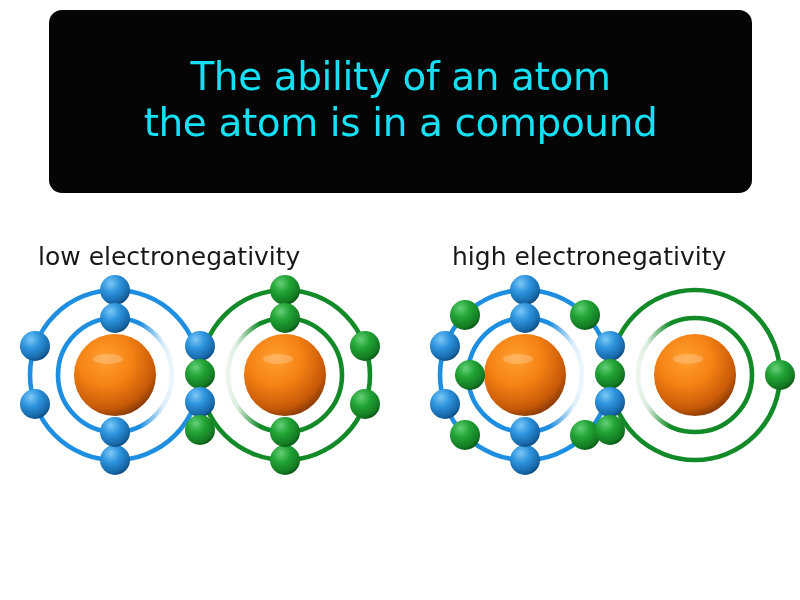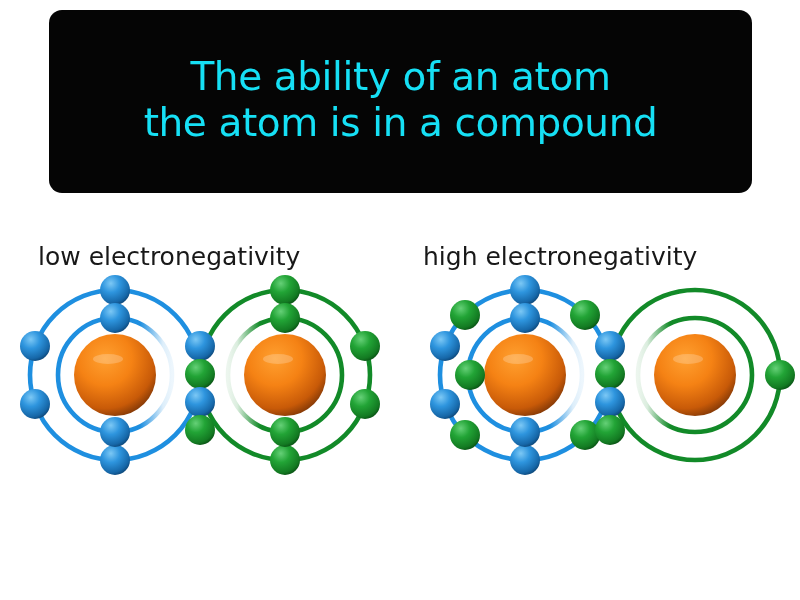--- a/index.html
+++ b/index.html
@@ -54,21 +54,21 @@
   .section-caption {
     position: absolute;
     font-family: "DejaVu Sans", sans-serif;
     font-size: 25px;
     color: #181818;
     white-space: nowrap;
     top: 222px;
     margin-top: 20px;
   }
   #caption-low  { left: 38px; }
-  #caption-high { left: 423px; }
+  #caption-high { left: 452px; }
 
   
   .atom-pair {
     position: absolute;
     top: 258px;
     height: 230px;
   }
   #pair-low  { left: 8px;   width: 400px; }
   #pair-high { left: 400px; width: 400px; }
   .atom-pair svg { display: block; width: 100%; height: 100%; }

